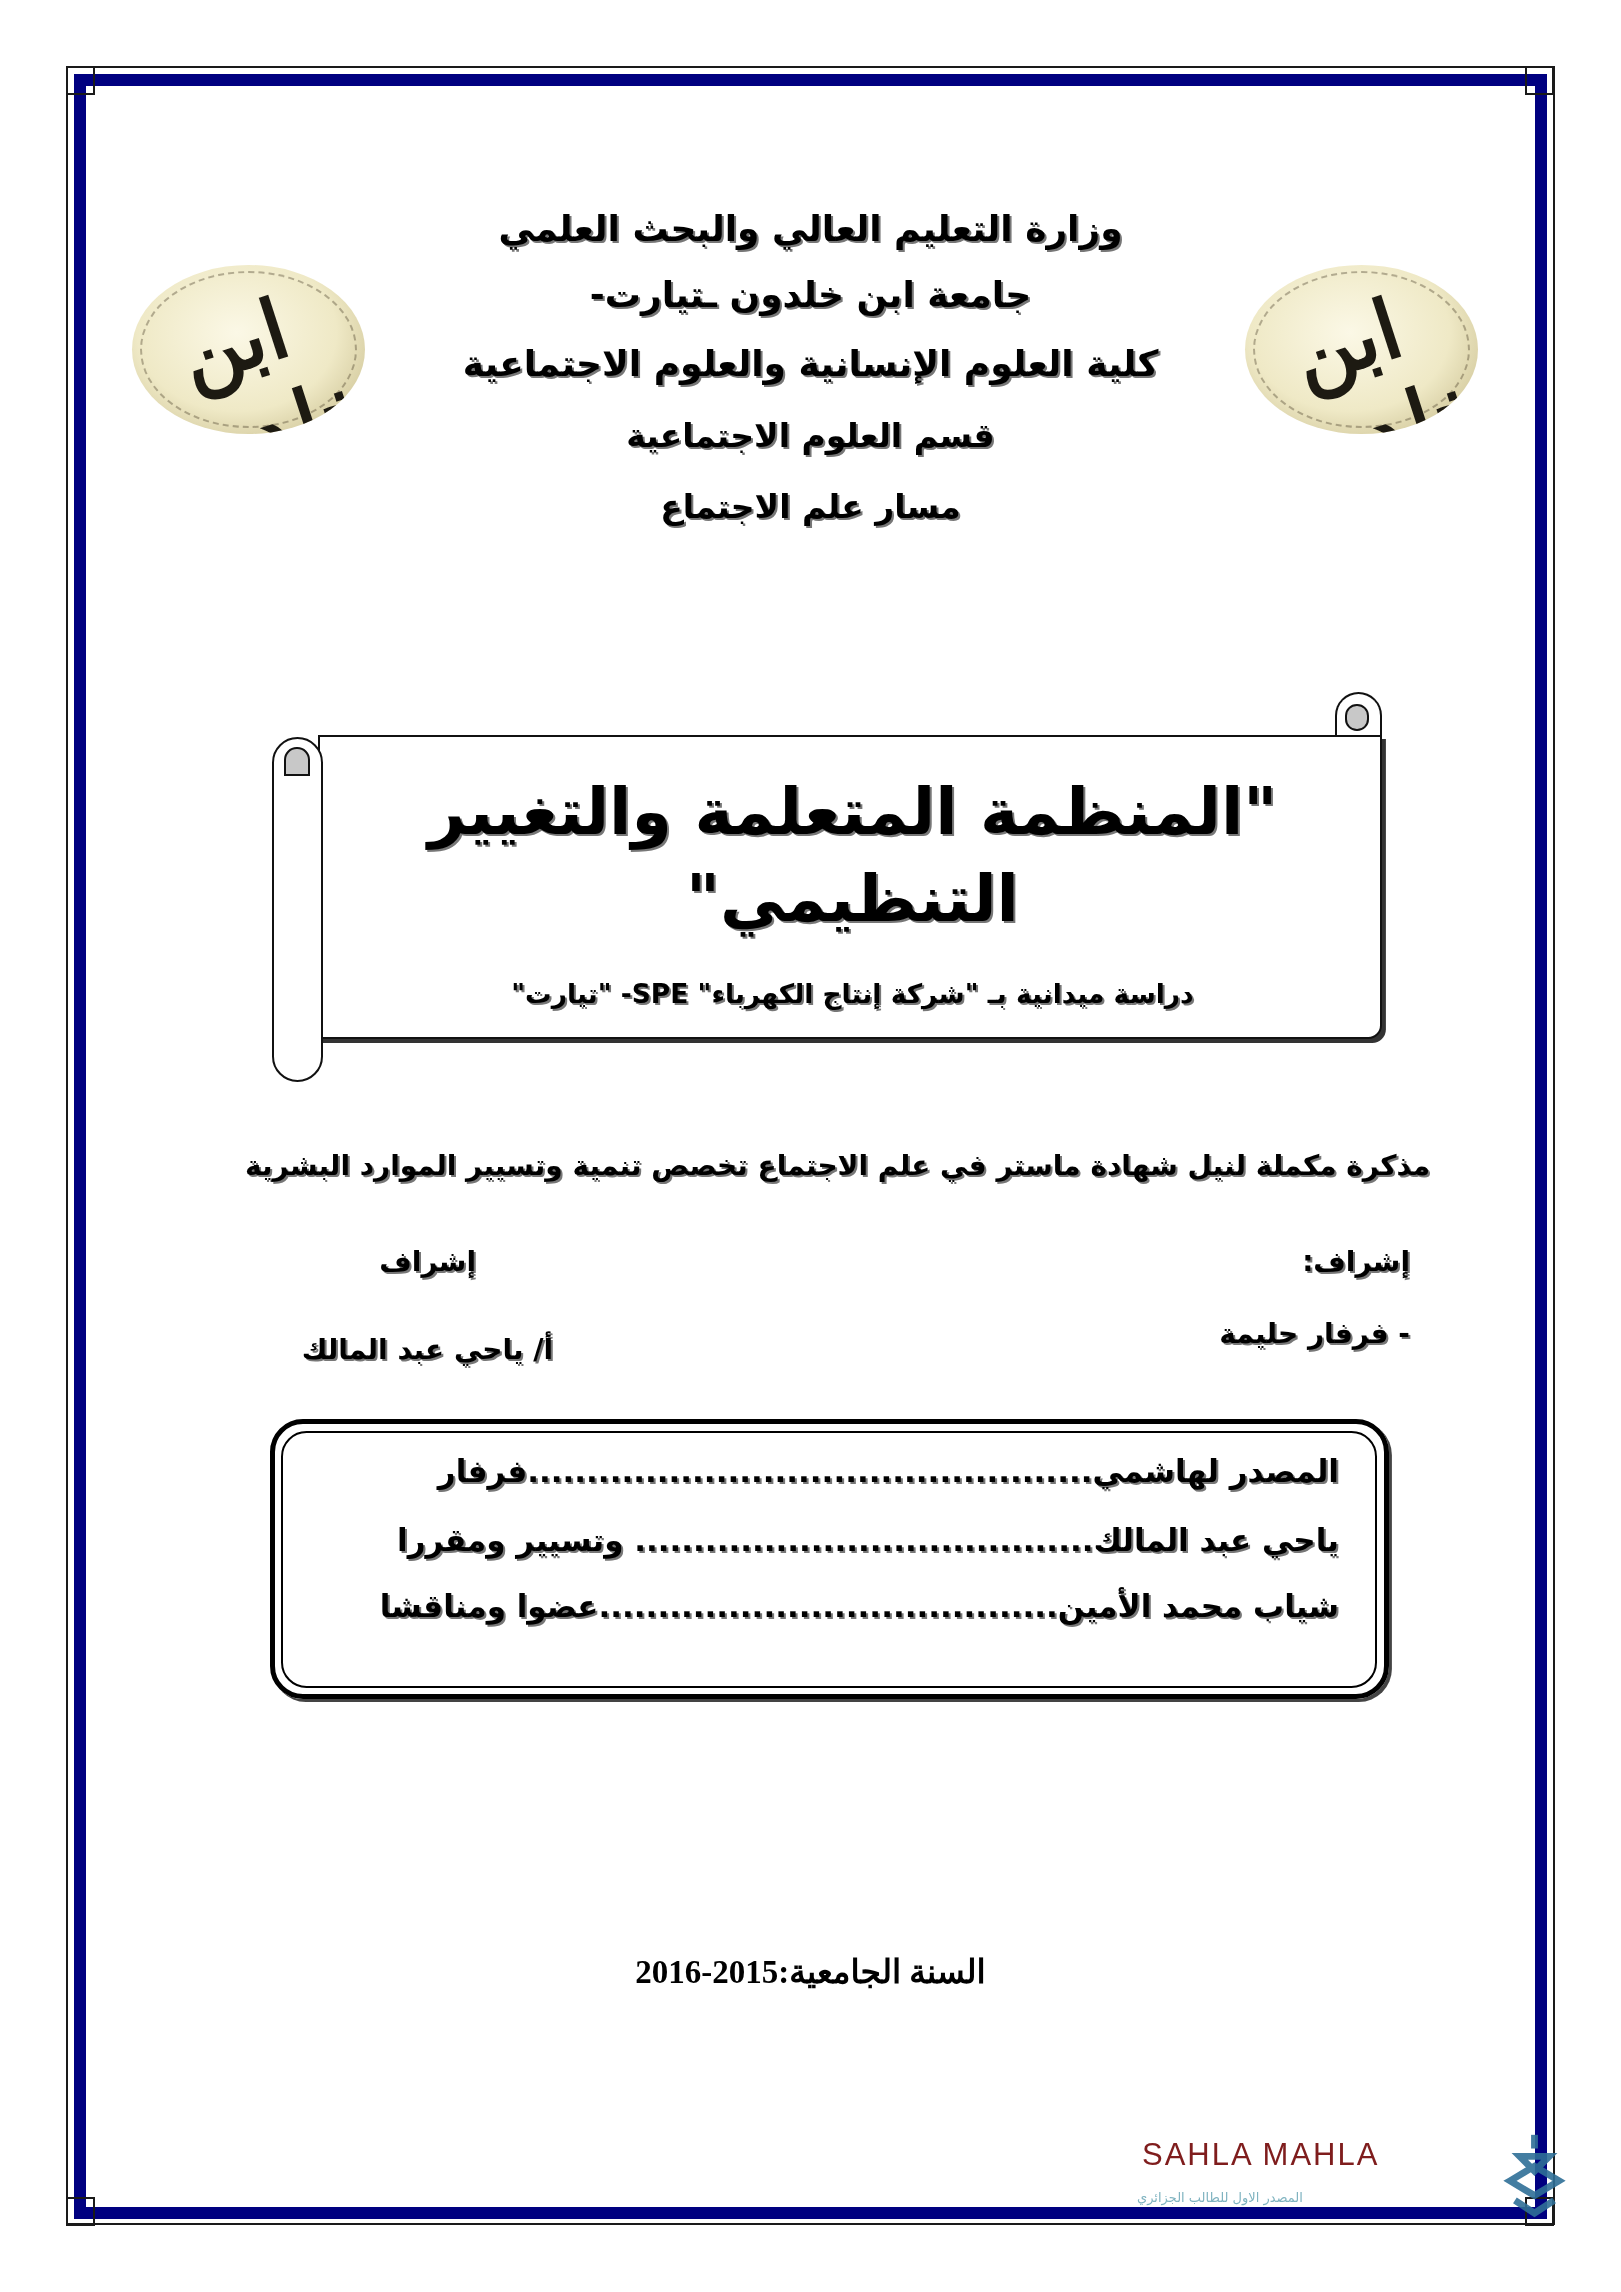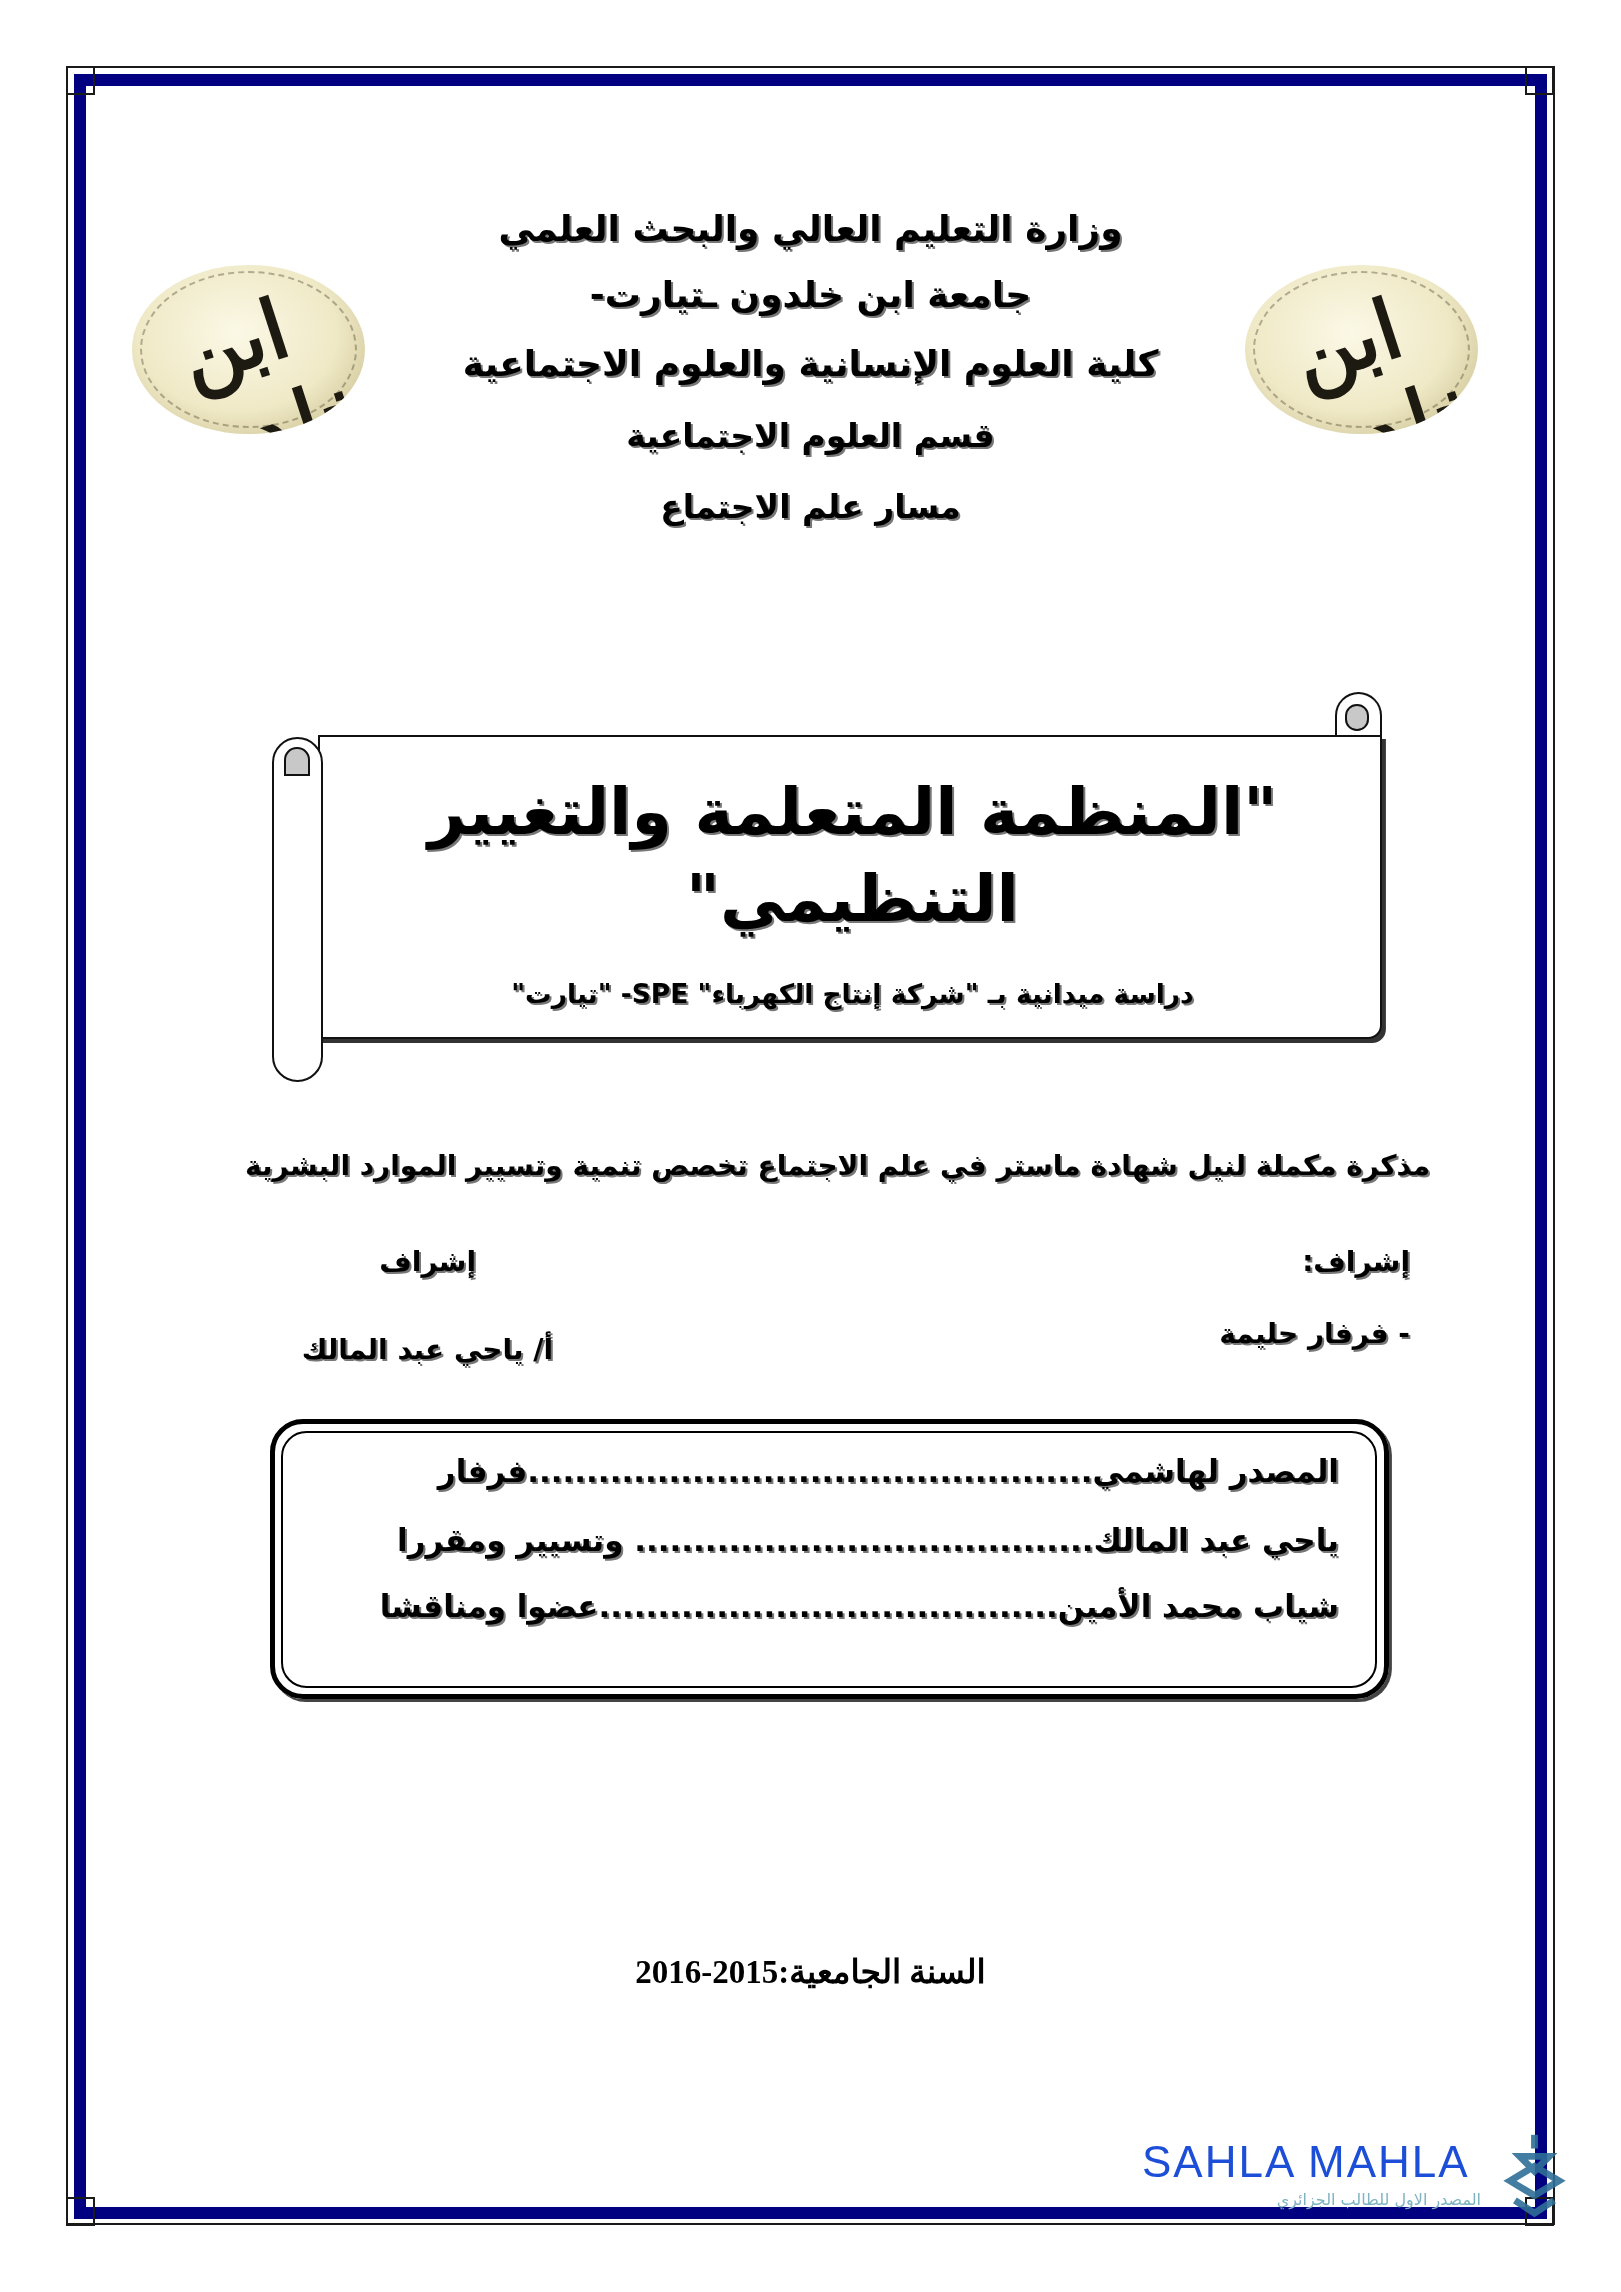--- a/index.html
+++ b/index.html
@@ -24,22 +24,22 @@
   .scroll-right-curl { left:1345px; top:704px; width:23.5px; height:27.4px; border:2.9px solid #111; border-radius:11.8px 11.8px 11.8px 11.8px; background:#c8c8c8; box-sizing:border-box; }
   .title { font-size:65px; }
   .subtitle { font-size:26.5px; }
   .body-line { font-size:28px; }
   
   .committee-outer { left:270px; top:1419px; width:1119px; height:280px; border:5.9px solid #000; border-radius:33px; box-sizing:border-box; box-shadow:2.9px 2.9px 0 #444; }
   .committee-inner { left:281px; top:1431px; width:1096px; height:257px; border:2px solid #000; border-radius:25.5px; box-sizing:border-box; }
   .crow { font-size:31px; right:282px; }
   .year { font-size:33px; font-family:"Liberation Serif", serif; font-weight:bold; text-shadow:none; }
   
-  .wm-en { left:1142px; top:2137px; font-family:"Liberation Sans", sans-serif; font-size:44px; color:#1d4ed8; letter-spacing:2px; white-space:nowrap; }
-  .wm-ar { left:1109px; top:2190px; width:372px; font-size:16px; color:#7fb3c0; direction:rtl; white-space:nowrap; text-align:right; }
+  .wm-en { left:1142px; top:2137px; font-family:"Liberation Sans", sans-serif; font-size:31px; color:#7f1d1d; letter-spacing:2px; white-space:nowrap; }
+  .wm-ar { left:1137px; top:2190px; width:372px; font-size:13px; color:#7fb3c0; direction:rtl; white-space:nowrap; text-align:left; }
   .wm-logo { left:1500px; top:2127px; width:69px; height:93px; }
 </style>
 </head>
 <body>
 
 <div class="abs frame-outer"></div>
 <div class="abs frame-blue"></div>
 <div class="abs corner" style="left:66px;top:66px;"></div>
 <div class="abs corner" style="left:1525px;top:66px;"></div>
 <div class="abs corner" style="left:66px;top:2197px;"></div>

